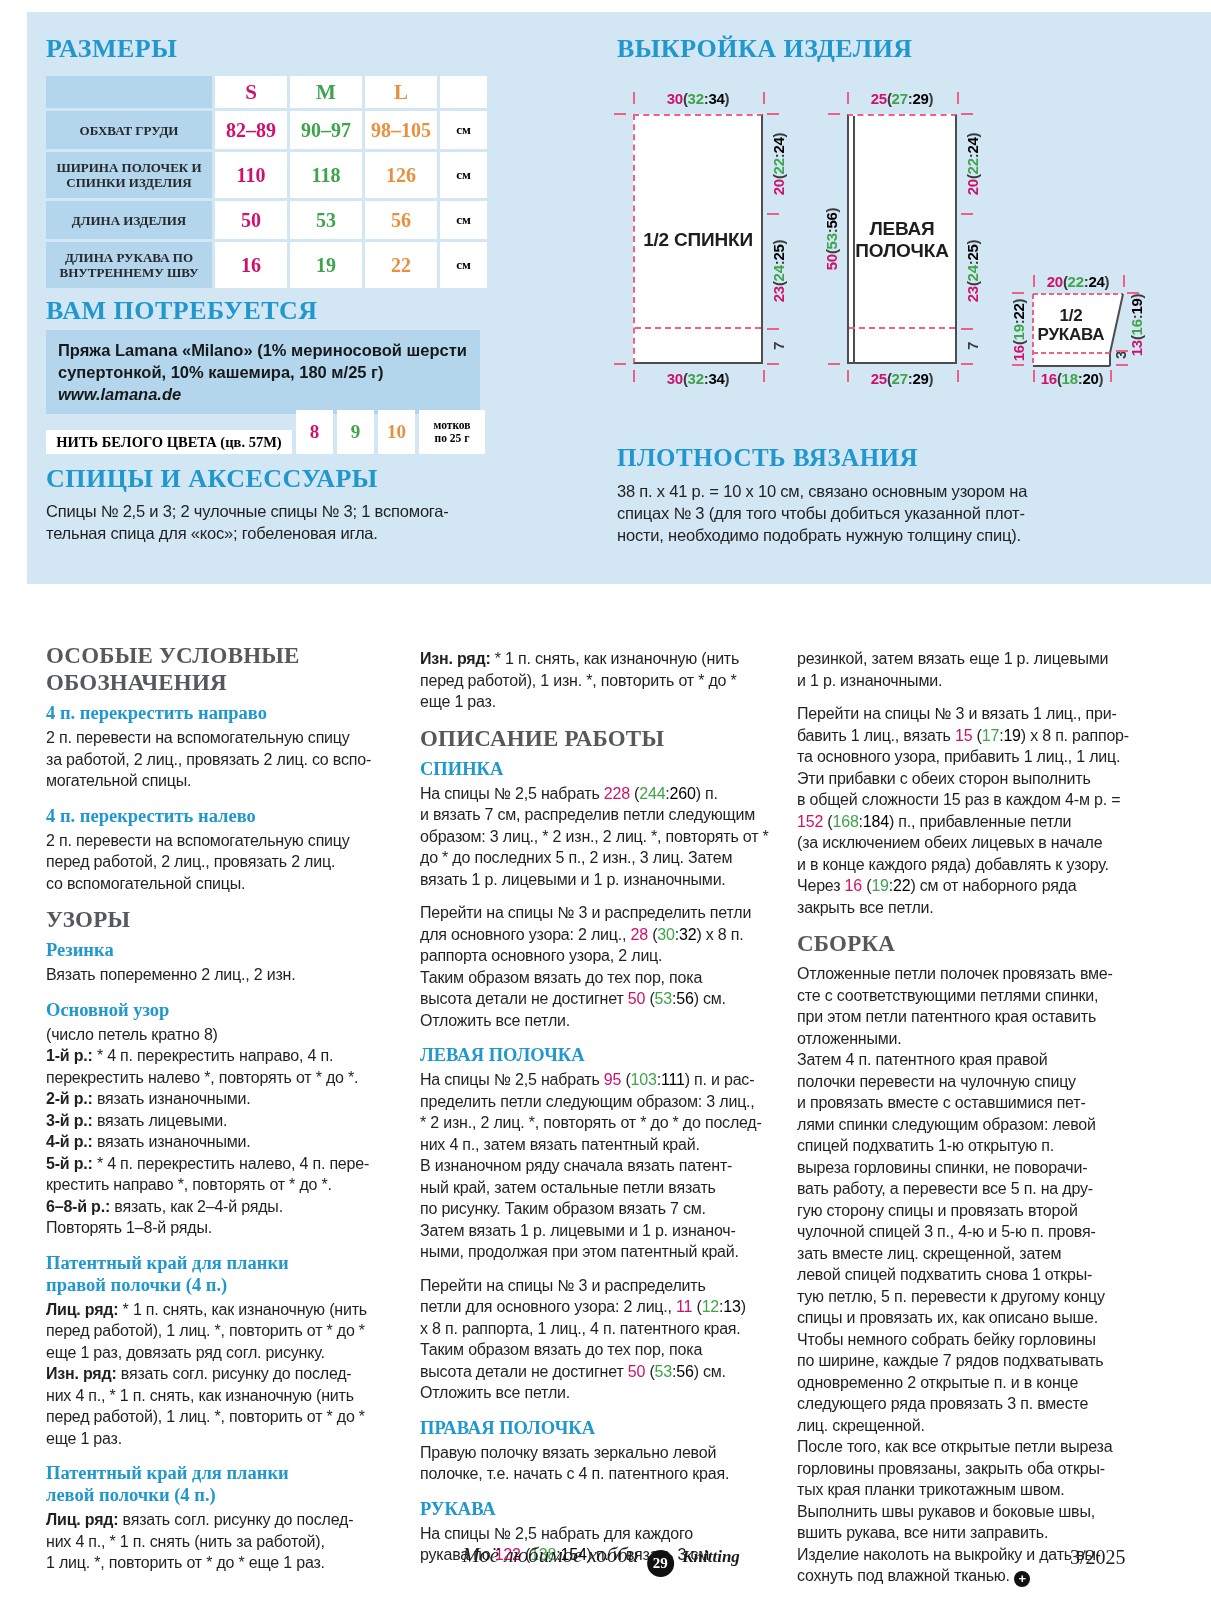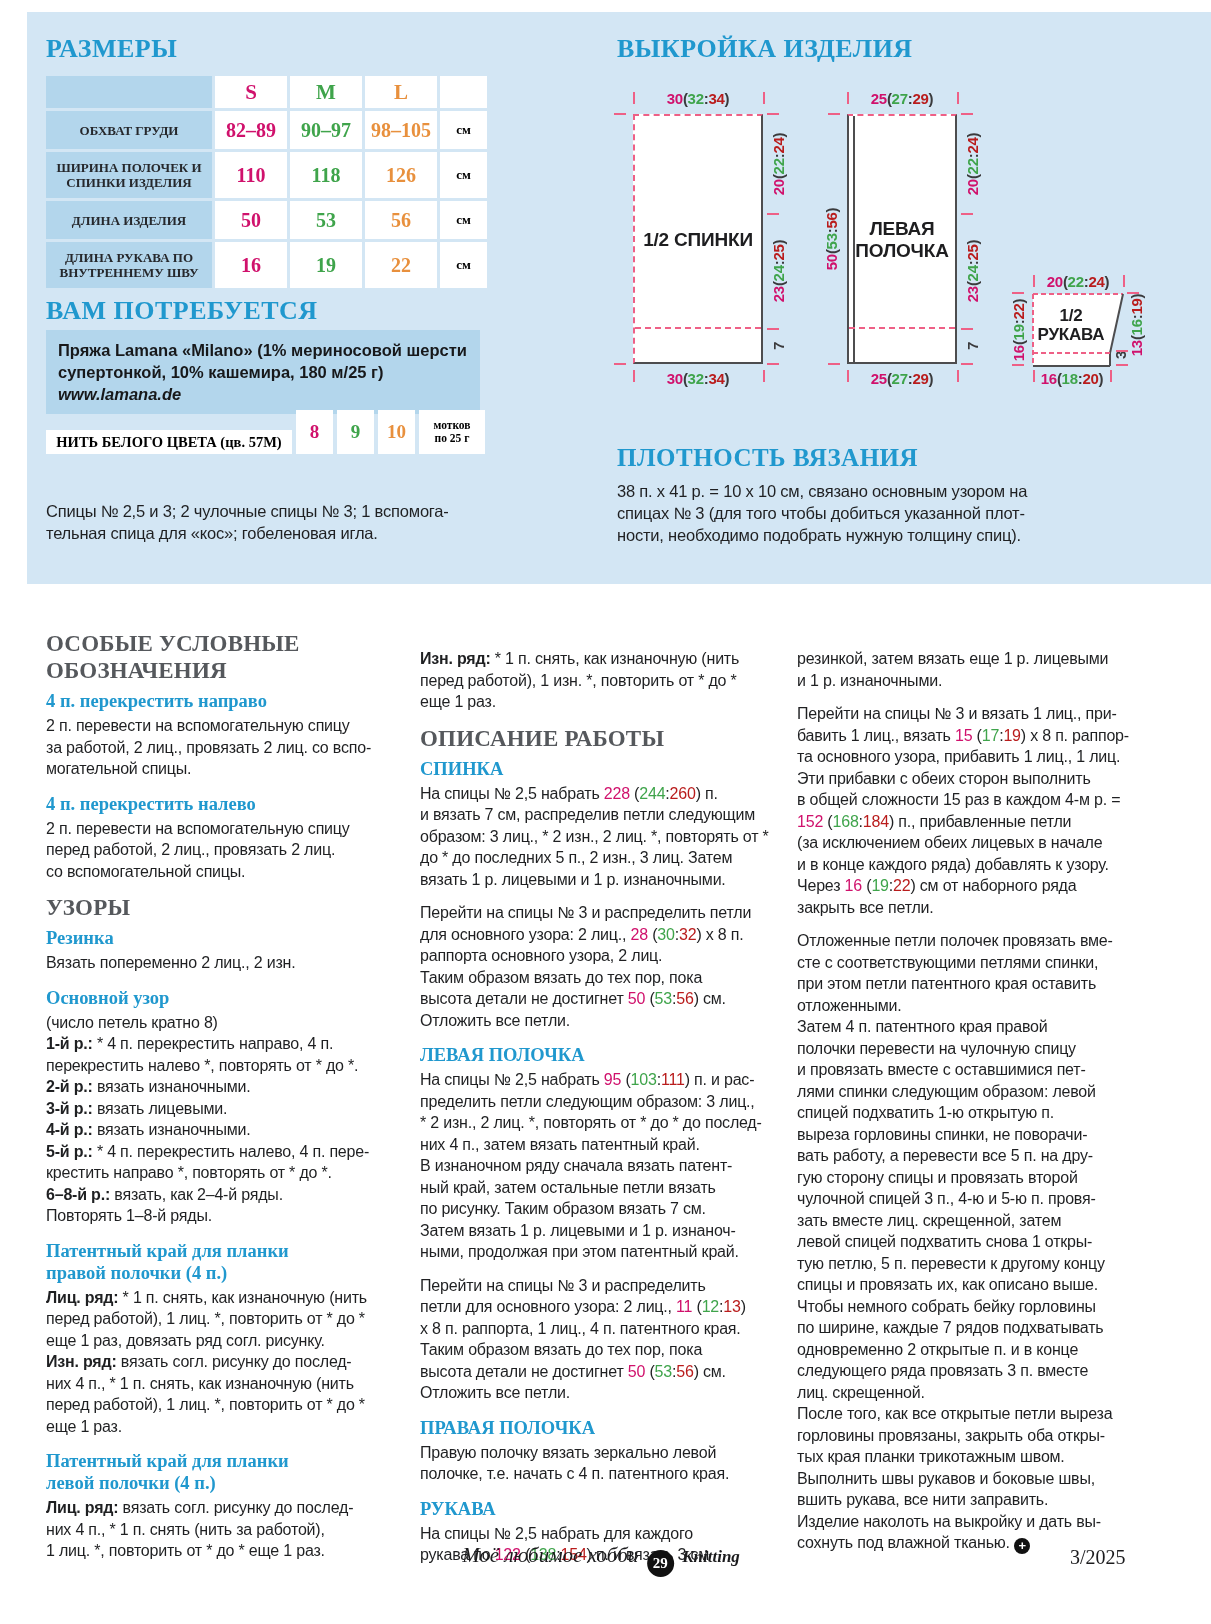--- a/index.html
+++ b/index.html
@@ -49,32 +49,32 @@
       border-top:2px dashed #ee6086;border-left:2px solid #4d4d4f;
       border-right:2px solid #4d4d4f;border-bottom:2px solid #4d4d4f;}
   .ribline{position:absolute;left:0;right:0;bottom:33px;border-top:2px dashed #ee6086;}
   .bandline{position:absolute;top:0;bottom:0;left:4px;width:0;border-left:2px solid #4d4d4f;}
   #sleeve-svg{position:absolute;left:444px;top:215px;}
   .piece-label{position:absolute;transform:translate(-50%,-50%);font-weight:bold;font-size:19px;
                line-height:22px;color:#1e1e20;text-align:center;letter-spacing:-.2px;}
   .mlabel{position:absolute;transform:translate(-50%,-50%);font-weight:bold;font-size:15px;
           color:#3a3a3c;white-space:nowrap;letter-spacing:-.3px;}
   .mlabel.rot{transform:translate(-50%,-50%) rotate(-90deg);}
-  .c-s{color:#d0116c}.c-m{color:#3fa44b}.c-l{color:#b91c1c}
+  .c-s{color:#d0116c}.c-m{color:#3fa44b}.c-l{color:#000000}
   .tick-v{position:absolute;width:2px;height:12px;background:#ee6086;}
   .tick-h{position:absolute;width:12px;height:2px;background:#ee6086;}
   
   .article-col{position:absolute;top:630px;}
   #col1{left:46px;width:352px;}
   #col2{left:420px;width:356px;padding-top:18px;}
   #col3{left:797px;width:362px;padding-top:18px;}
   .p{font-size:16px;line-height:21.5px;color:#1f2022;letter-spacing:-.2px;margin:0 0 12px;}
   .h1{font-family:"Liberation Serif",serif;font-weight:bold;font-size:23px;line-height:27px;
       color:#55585c;margin:10px 0 6px;white-space:pre-line;letter-spacing:.2px;}
-  .article-col .h1:first-child{margin-top:0;}
+  .article-col .h1:first-child{margin-top:12px;}
   .h3{font-family:"Liberation Serif",serif;font-weight:bold;font-size:18.5px;line-height:22px;
       color:#2098ce;margin:13px 0 3px;white-space:pre-line;}
   .h1 + .h3{margin-top:4px;}
   .bold{font-weight:bold;}
   .endmark{display:inline-block;width:16px;height:16px;border-radius:50%;background:#111;
            color:#fff;font-weight:bold;font-size:13px;line-height:16px;text-align:center;
            vertical-align:-2px;}
   
   .footer-center{position:absolute;top:1543px;left:577px;transform:translateX(-50%);
                  white-space:nowrap;color:#1b1b1d;}
@@ -137,20 +137,21 @@
 
     <div class="thread-row">
       <div class="cell thr-lbl">НИТЬ БЕЛОГО ЦВЕТА (цв. 57М)</div>
       <div class="cell thr-val v-s">8</div>
       <div class="cell thr-val v-m">9</div>
       <div class="cell thr-val v-l">10</div>
       <div class="cell thr-unit prewrap">мотков
 по 25 г</div>
     </div>
 
+    <div class="panel-title" id="t-needles">СПИЦЫ И АКСЕССУАРЫ</div>
     <div class="panel-text prewrap" id="needles-text">Спицы № 2,5 и 3; 2 чулочные спицы № 3; 1 вспомога-
 тельная спица для «кос»; гобеленовая игла.</div>
 
     <div class="panel-title" id="t-pattern">ВЫКРОЙКА ИЗДЕЛИЯ</div>
 
     <div class="diagram" id="diagram">
       <div class="piece" id="back-piece">
         <div class="ribline"></div>
       </div>
       <div class="piece" id="front-piece">
@@ -255,20 +256,21 @@
       <div class="p">На спицы № 2,5 набрать <span class="c-s">95</span> (<span class="c-m">103</span>:<span class="c-l">111</span>) п. и рас-<br>пределить петли следующим образом: 3 лиц.,<br>* 2 изн., 2 лиц. *, повторять от * до * до послед-<br>них 4 п., затем вязать патентный край.<br>В изнаночном ряду сначала вязать патент-<br>ный край, затем остальные петли вязать<br>по рисунку. Таким образом вязать 7 см.<br>Затем вязать 1 р. лицевыми и 1 р. изнаноч-<br>ными, продолжая при этом патентный край.</div>
       <div class="p">Перейти на спицы № 3 и распределить<br>петли для основного узора: 2 лиц., <span class="c-s">11</span> (<span class="c-m">12</span>:<span class="c-l">13</span>)<br>х 8 п. раппорта, 1 лиц., 4 п. патентного края.<br>Таким образом вязать до тех пор, пока<br>высота детали не достигнет <span class="c-s">50</span> (<span class="c-m">53</span>:<span class="c-l">56</span>) см.<br>Отложить все петли.</div>
       <div class="h3">ПРАВАЯ ПОЛОЧКА</div>
       <div class="p">Правую полочку вязать зеркально левой<br>полочке, т.е. начать с 4 п. патентного края.</div>
       <div class="h3">РУКАВА</div>
       <div class="p">На спицы № 2,5 набрать для каждого<br>рукава по <span class="c-s">122</span> (<span class="c-m">138</span>:<span class="c-l">154</span>) п. и вязать 3 см</div>
     </section>
   <section class="article-col" id="col3">
       <div class="p">резинкой, затем вязать еще 1 р. лицевыми<br>и 1 р. изнаночными.</div>
       <div class="p">Перейти на спицы № 3 и вязать 1 лиц., при-<br>бавить 1 лиц., вязать <span class="c-s">15</span> (<span class="c-m">17</span>:<span class="c-l">19</span>) х 8 п. раппор-<br>та основного узора, прибавить 1 лиц., 1 лиц.<br>Эти прибавки с обеих сторон выполнить<br>в общей сложности 15 раз в каждом 4-м р. =<br><span class="c-s">152</span> (<span class="c-m">168</span>:<span class="c-l">184</span>) п., прибавленные петли<br>(за исключением обеих лицевых в начале<br>и в конце каждого ряда) добавлять к узору.<br>Через <span class="c-s">16</span> (<span class="c-m">19</span>:<span class="c-l">22</span>) см от наборного ряда<br>закрыть все петли.</div>
+      <div class="h1">СБОРКА</div>
       <div class="p">Отложенные петли полочек провязать вме-<br>сте с соответствующими петлями спинки,<br>при этом петли патентного края оставить<br>отложенными.<br>Затем 4 п. патентного края правой<br>полочки перевести на чулочную спицу<br>и провязать вместе с оставшимися пет-<br>лями спинки следующим образом: левой<br>спицей подхватить 1-ю открытую п.<br>выреза горловины спинки, не поворачи-<br>вать работу, а перевести все 5 п. на дру-<br>гую сторону спицы и провязать второй<br>чулочной спицей 3 п., 4-ю и 5-ю п. провя-<br>зать вместе лиц. скрещенной, затем<br>левой спицей подхватить снова 1 откры-<br>тую петлю, 5 п. перевести к другому концу<br>спицы и провязать их, как описано выше.<br>Чтобы немного собрать бейку горловины<br>по ширине, каждые 7 рядов подхватывать<br>одновременно 2 открытые п. и в конце<br>следующего ряда провязать 3 п. вместе<br>лиц. скрещенной.<br>После того, как все открытые петли выреза<br>горловины провязаны, закрыть оба откры-<br>тых края планки трикотажным швом.<br>Выполнить швы рукавов и боковые швы,<br>вшить рукава, все нити заправить.<br>Изделие наколоть на выкройку и дать вы-<br>сохнуть под влажной тканью. <span class="endmark">+</span></div>
     </section>
 
   <div class="footer-center">
     <span class="f-mag">Моё любимое хобби</span>
     <span class="f-badge">29</span>
     <span class="f-brand">Knitting</span>
   </div>
   <div class="footer-issue">3/2025</div>
 

